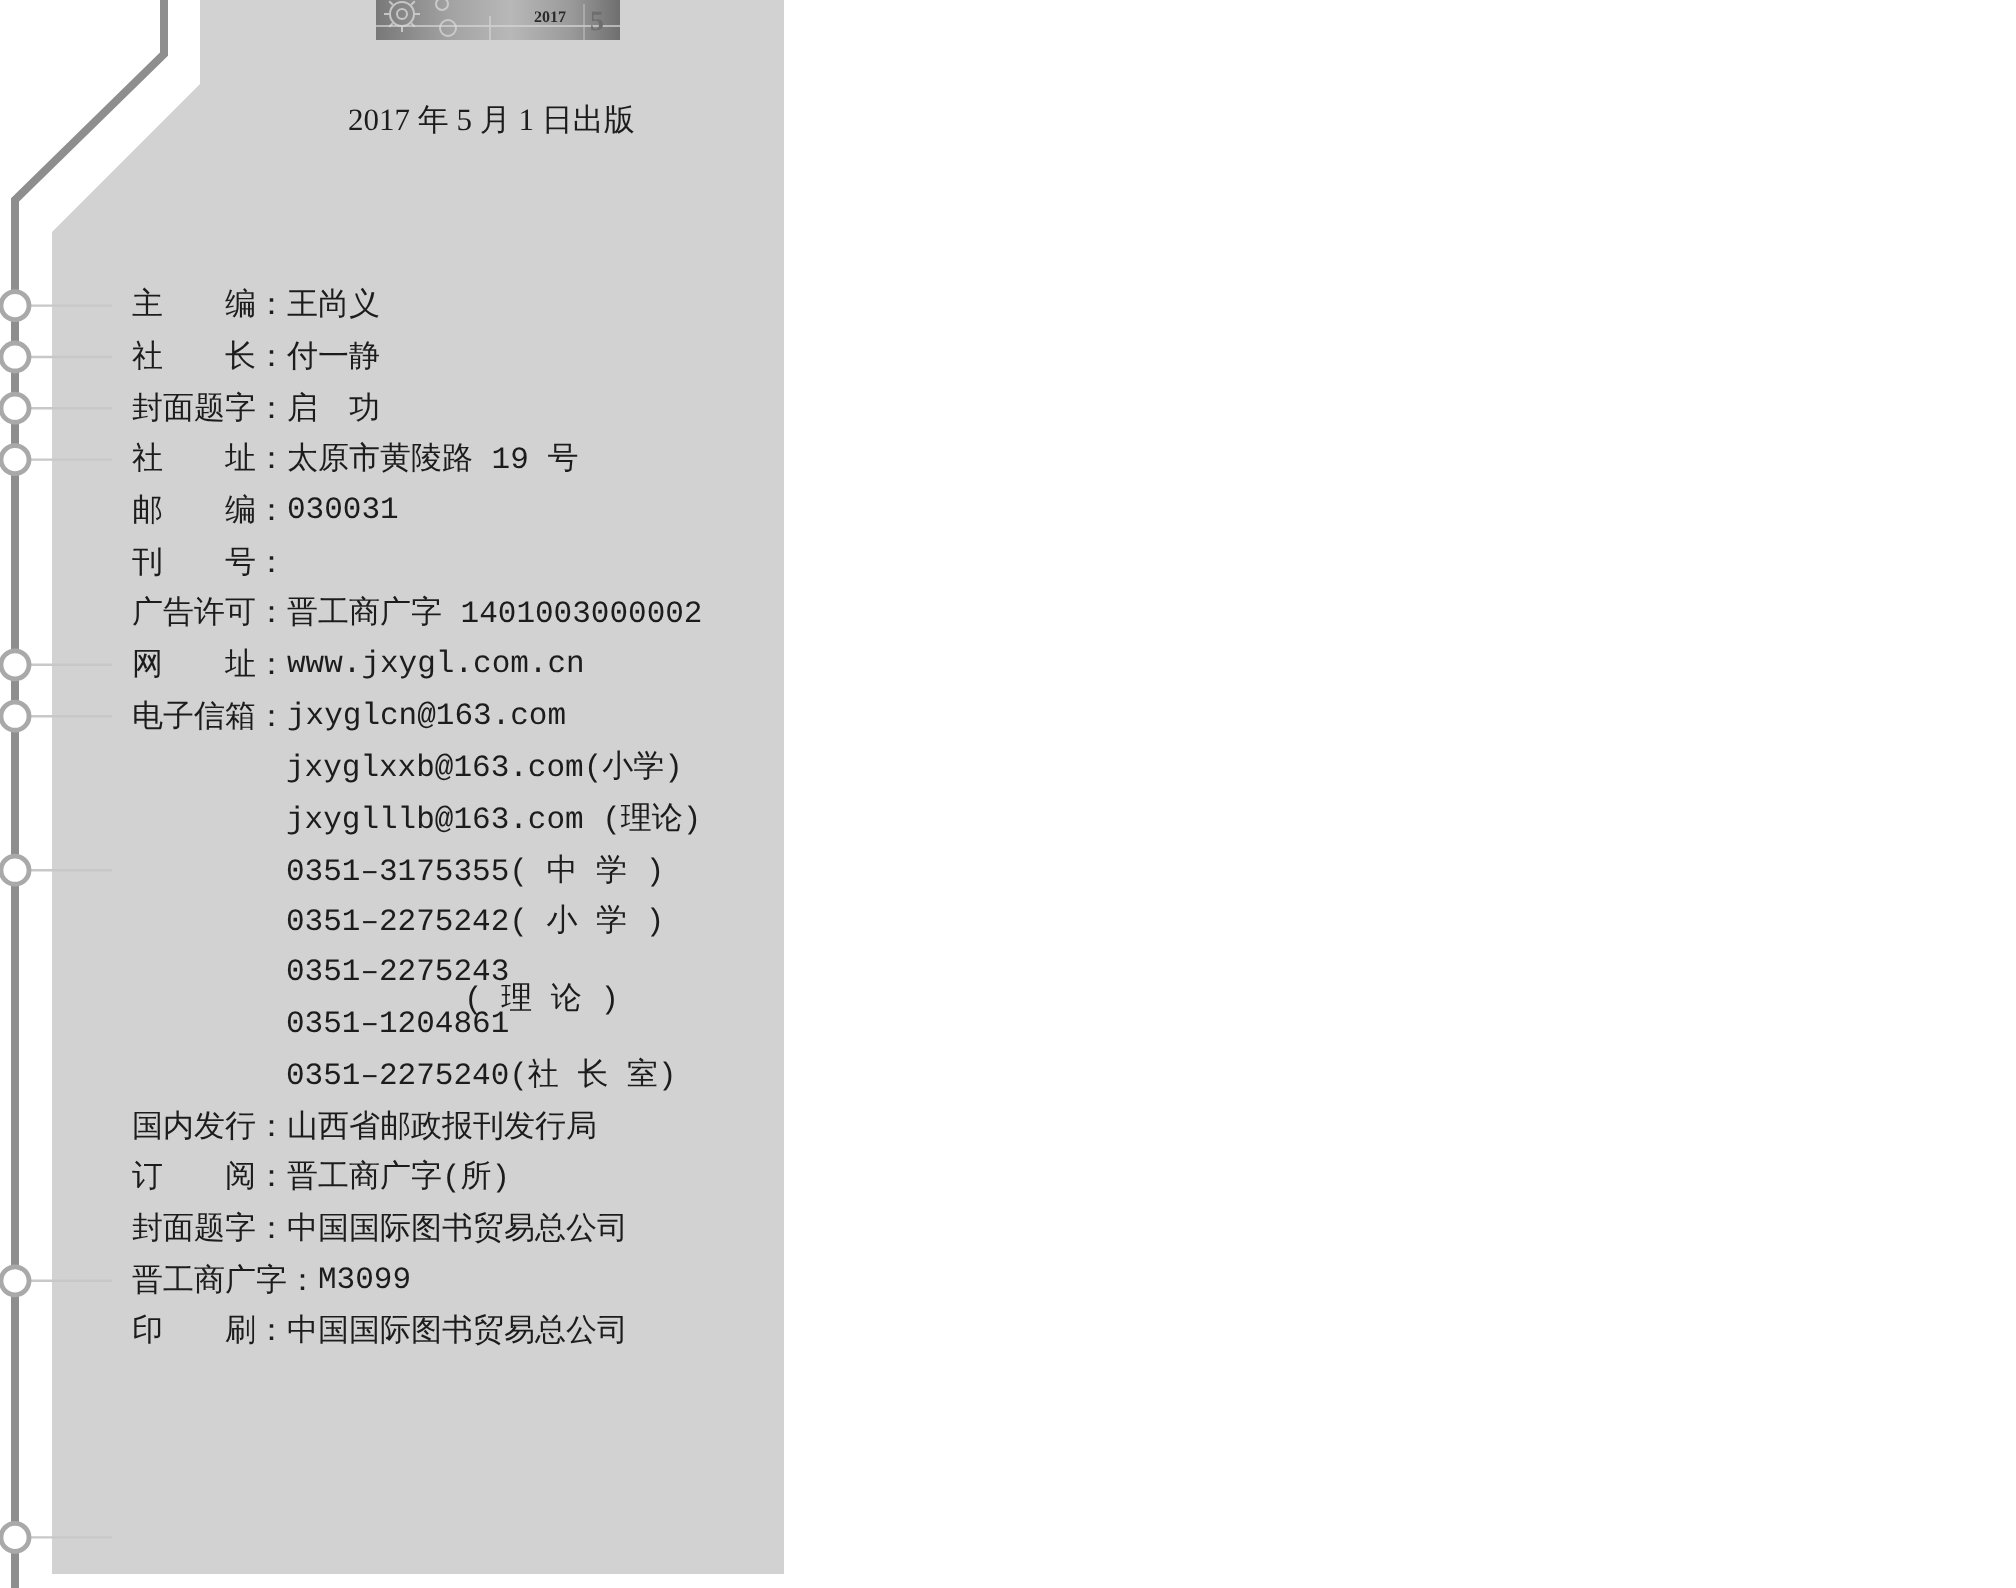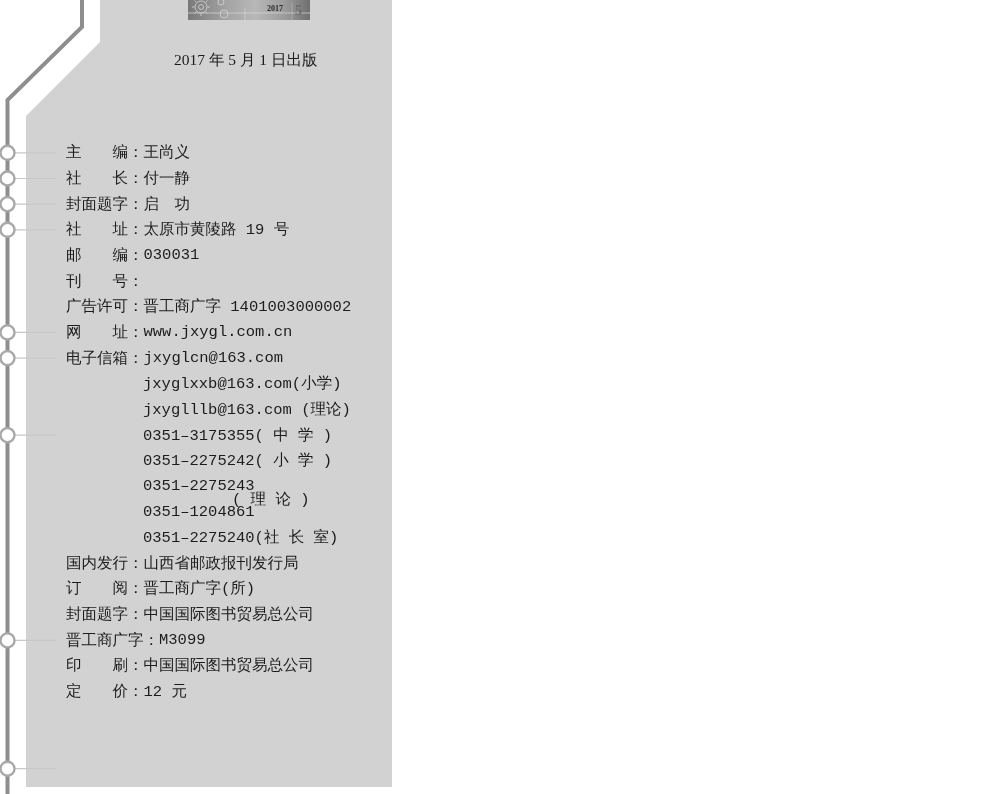--- a/index.html
+++ b/index.html
@@ -160,18 +160,15 @@
     </div>
     <div class="row">
       <span class="lbl">封面题字：</span><span class="val">中国国际图书贸易总公司</span>
     </div>
     <div class="row">
       <span class="lbl">晋工商广字：</span><span class="val">M3099</span>
     </div>
     <div class="row">
       <span class="lbl">印　　刷：</span><span class="val">中国国际图书贸易总公司</span>
     </div>
-    <div class="row">
-      <span class="lbl">定　　价：</span><span class="val">12 元</span>
-    </div>
   </div>
 
 </div>
 
 </body></html>

